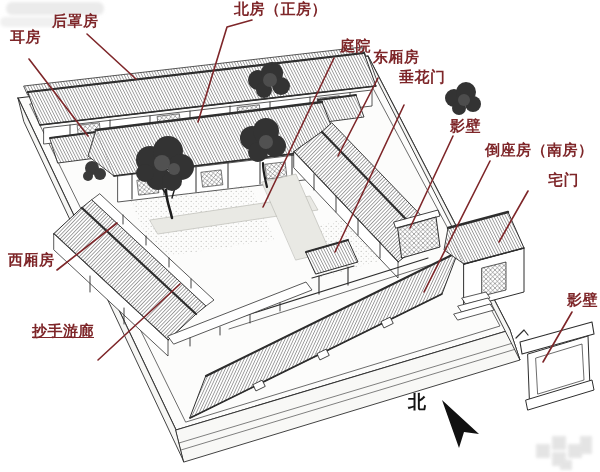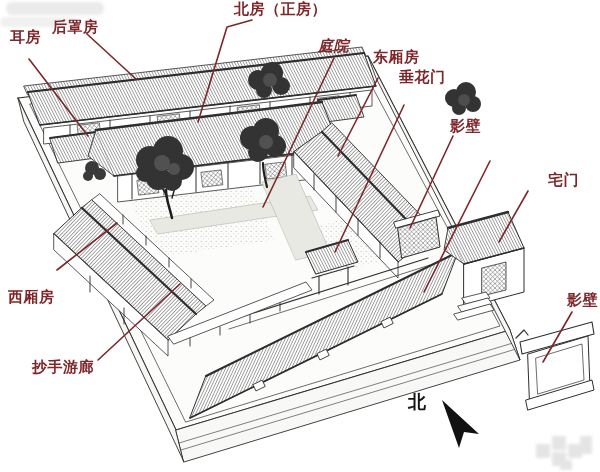--- a/index.html
+++ b/index.html
@@ -295,27 +295,28 @@
     <line x1="404" y1="105" x2="335" y2="252"></line>
     <line x1="453" y1="136" x2="410" y2="228"></line>
     <line x1="490" y1="161" x2="424" y2="292"></line>
     <line x1="528" y1="191" x2="499" y2="242"></line>
     <line x1="572" y1="312" x2="543" y2="362"></line>
     <line x1="57" y1="270" x2="117" y2="223"></line>
     <line x1="98" y1="360" x2="180" y2="284"></line>
   </g>
 </svg>
 
-<div class="label" style="left:52px; top:18px;">后罩房</div>
+<div class="label" style="left:52px; top:12px;">后罩房</div>
 <div class="label" style="left:10px; top:28px;">耳房</div>
 <div class="label" style="left:234px; top:0px;">北房（正房）</div>
-<div class="label" style="left:318px; top:37px;font-style:italic;">庭院</div>
+<div class="label" style="left:340px; top:37px;">庭院</div>
 <div class="label" style="left:373px; top:48px;">东厢房</div>
 <div class="label" style="left:399px; top:68px;">垂花门</div>
 <div class="label" style="left:450px; top:117px;">影壁</div>
+<div class="label" style="left:485px; top:141px;">倒座房（南房）</div>
 <div class="label" style="left:548px; top:171px;">宅门</div>
 <div class="label" style="left:567px; top:291px;">影壁</div>
-<div class="label" style="left:8px;  top:251px;margin-top:37px;">西厢房</div>
-<div class="label" style="left:32px; top:358px;">抄手游廊</div>
+<div class="label" style="left:8px;  top:251px;">西厢房</div>
+<div class="label" style="left:32px; top:322px;text-decoration:underline;">抄手游廊</div>
 
 <div class="compass-label" style="left:408px; top:390px;">北</div>
 
 </div>
 
 </body></html>

